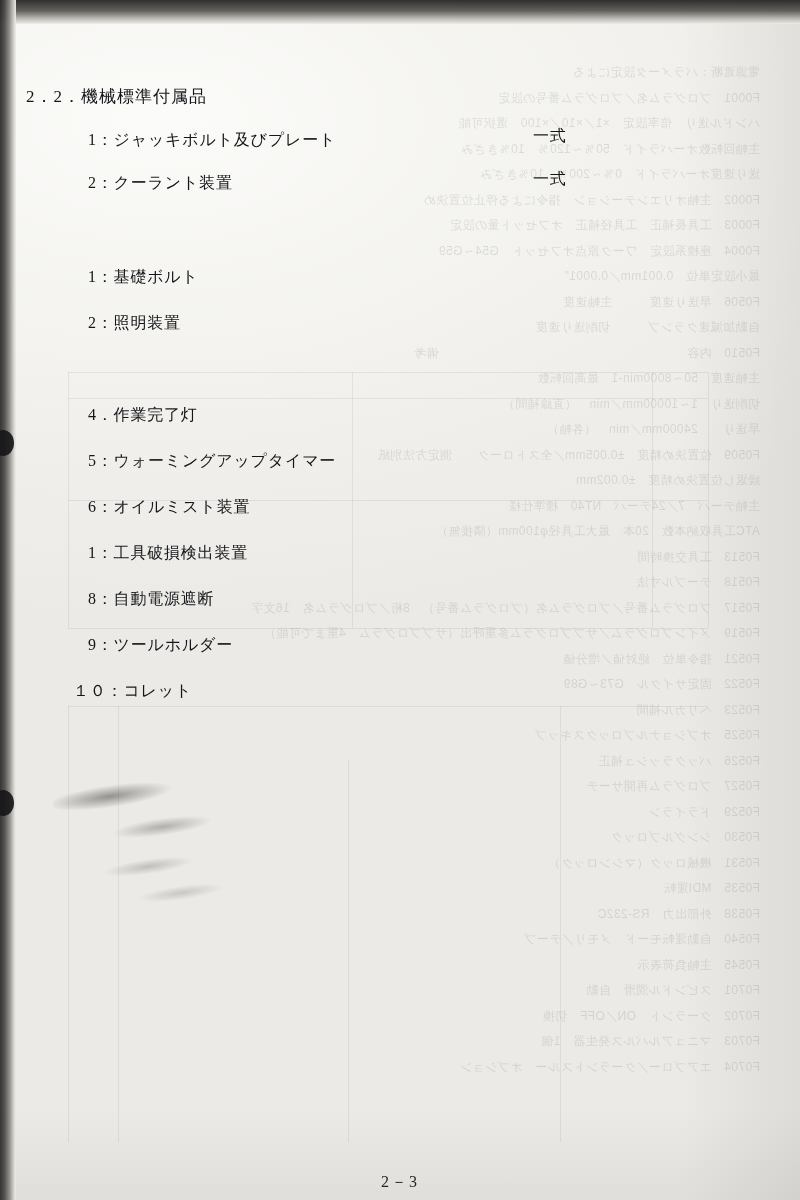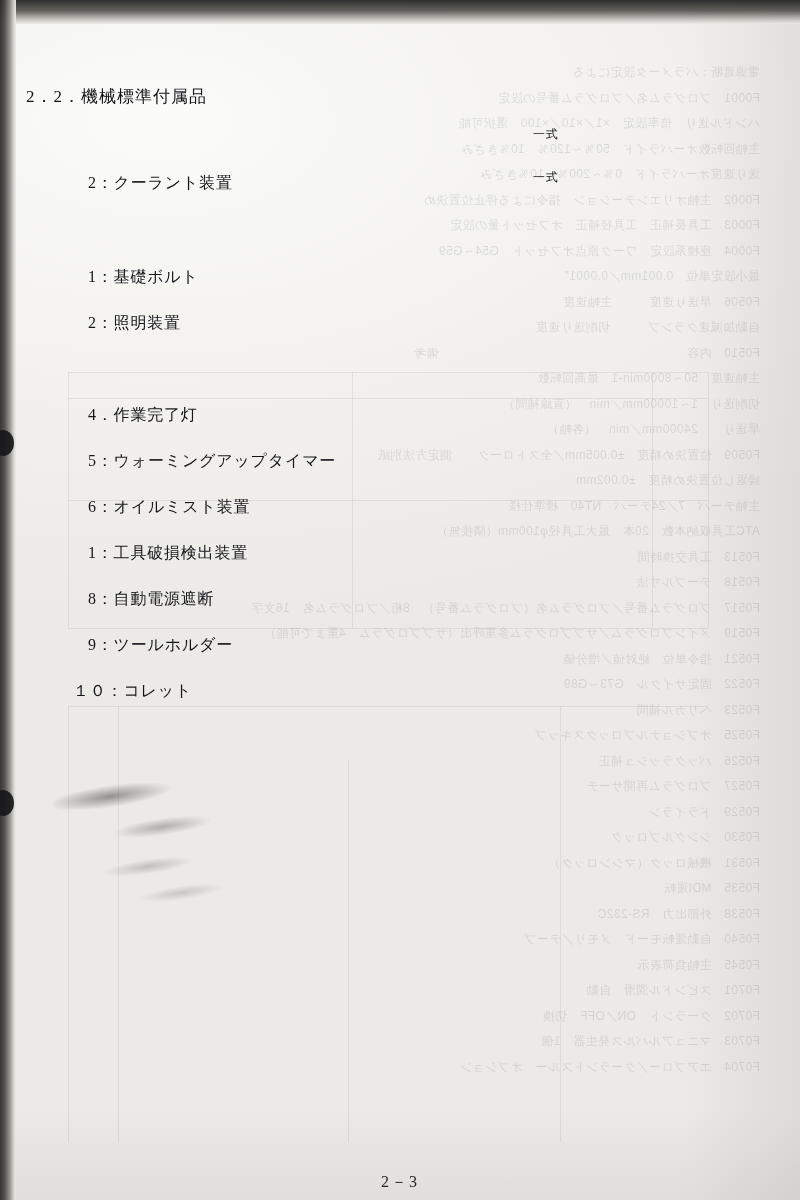--- a/index.html
+++ b/index.html
@@ -108,21 +108,21 @@
     white-space: nowrap;
   }
   .item {
     position: absolute;
     font-size: 16px;
     letter-spacing: .8px;
     white-space: nowrap;
   }
   .qty {
     position: absolute;
-    font-size: 12px;
+    font-size: 16px;
     letter-spacing: .8px;
     white-space: nowrap;
   }
   #page-number {
     position: absolute;
     left: 0; top: 1172px;
     width: 800px;
     text-align: center;
     font-size: 16px;
     letter-spacing: 2px;
@@ -155,20 +155,21 @@
   <div class="bleedline" style="left:560px; top:706px; width:1px; height:436px;"></div>
 
   <div id="smudge"></div>
 
   <div id="content">
 
     <div class="section-head" style="left:26px; top:85px;">
       <span>2．2．</span><span>機械標準付属品</span>
     </div>
 
+    <div class="item" style="left:88px; top:130px;">1：ジャッキボルト及びプレート</div>
     <div class="qty" style="left:533px; top:126px;">一式</div>
 
     <div class="item" style="left:88px; top:173px;">2：クーラント装置</div>
     <div class="qty" style="left:533px; top:169px;">一式</div>
 
 
     <div class="item" style="left:88px; top:267px;">1：基礎ボルト</div>
     <div class="item" style="left:88px; top:313px;">2：照明装置</div>
     <div class="item" style="left:88px; top:405px;">4．作業完了灯</div>
     <div class="item" style="left:88px; top:451px;">5：ウォーミングアップタイマー</div>

